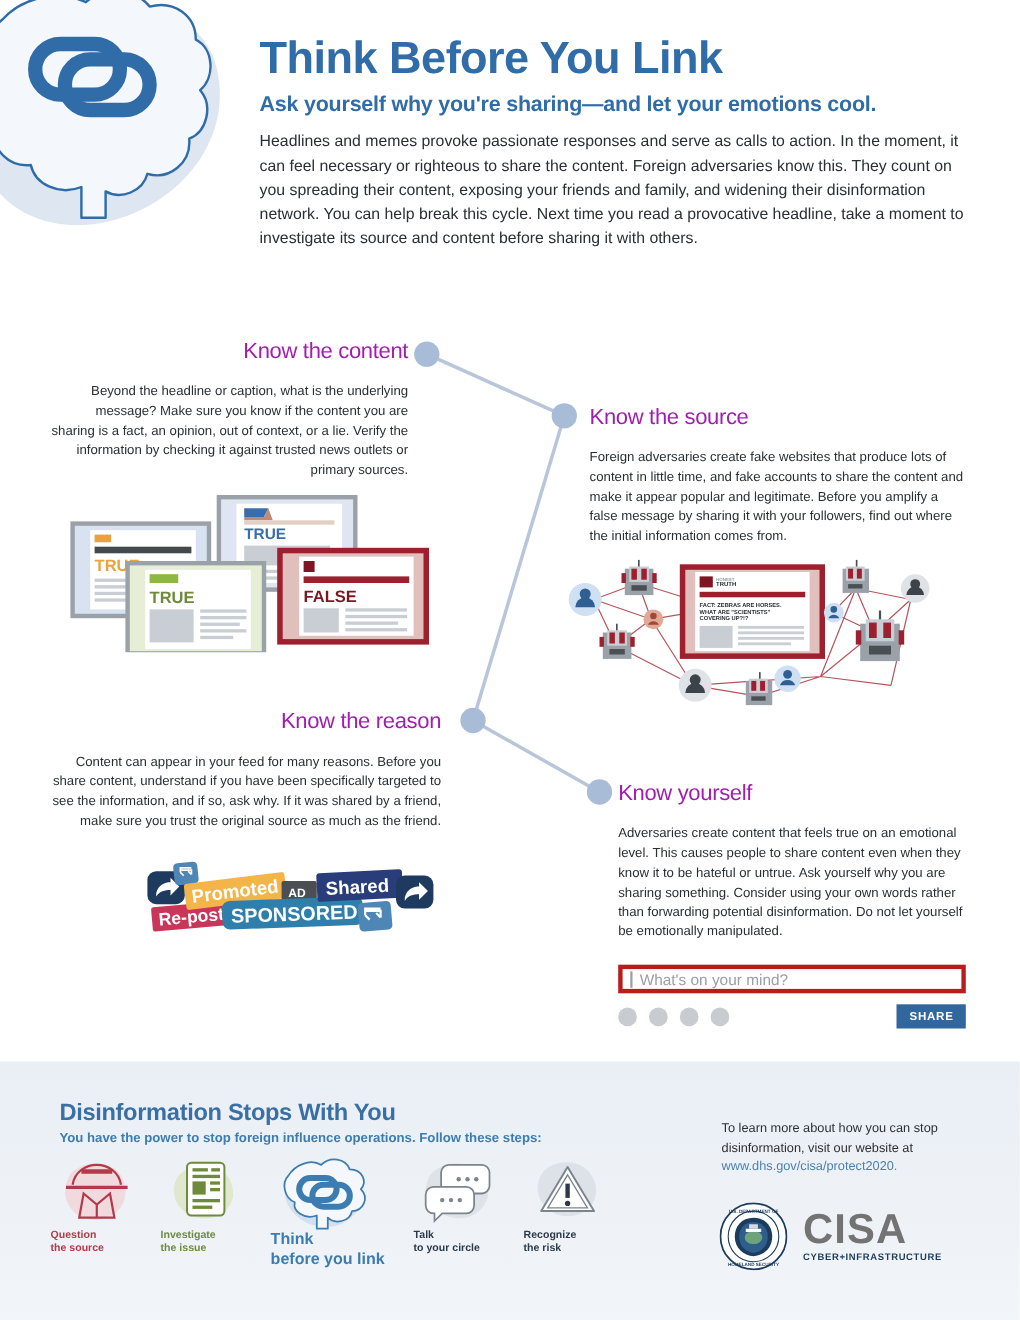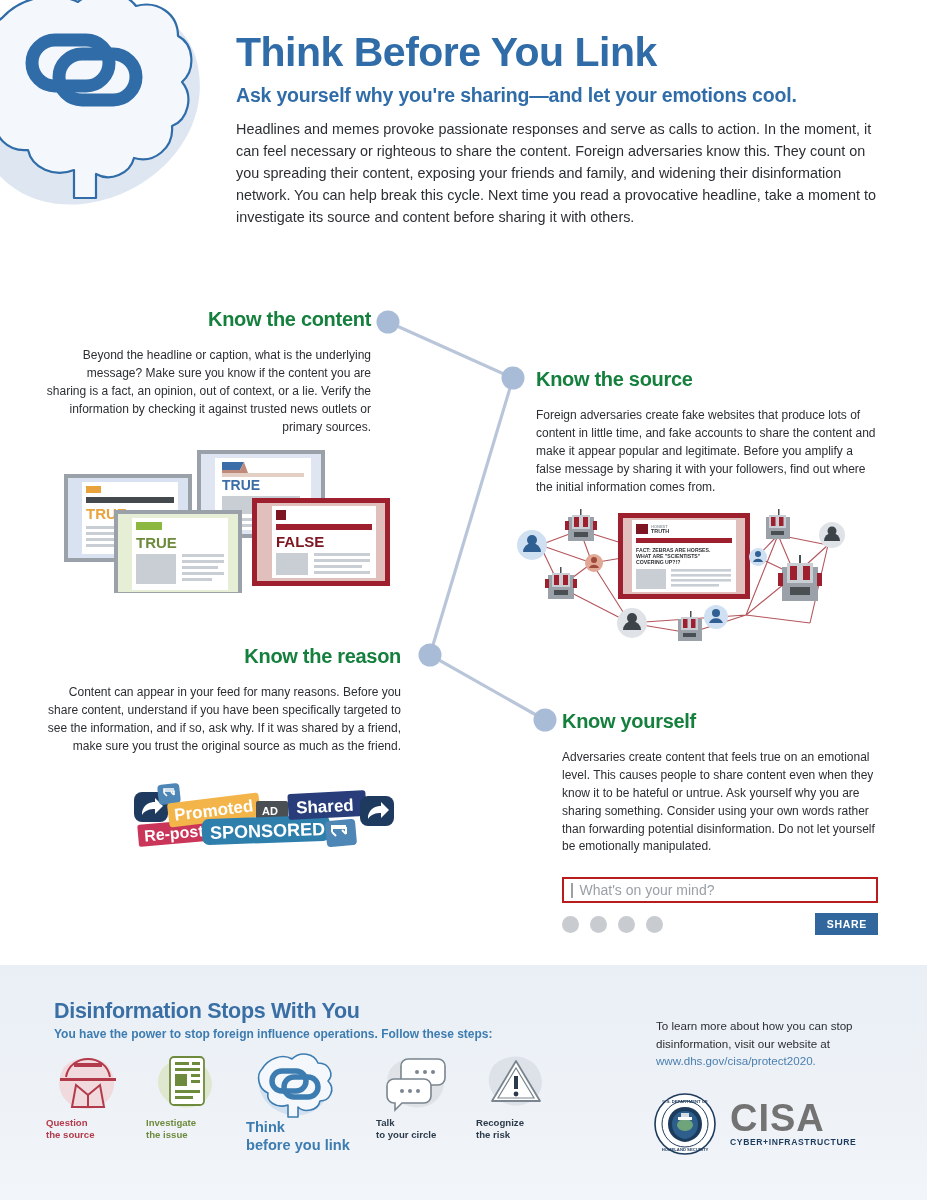--- a/index.html
+++ b/index.html
@@ -29,21 +29,21 @@
     margin-top:11px; width:648px;
   }
 
   
   .connector { position:absolute; left:0; top:280; width:927px; height:760px;
                top:280px; pointer-events:none; }
 
   
   .sec { position:absolute; }
   .sec-h {
-    font-size:20px; font-weight:bold; color:#15803d; letter-spacing:-0.3px;
+    font-size:20px; font-weight:normal; color:#a21caf; letter-spacing:-0.3px;
   }
   .sec-p { font-size:12px; color:#2b2f33; line-height:1.49; margin-top:16px; }
   .right-align { text-align:right; }
 
   #sec-content { left:46px; top:308px; width:325px; }
   #sec-source  { left:536px; top:368px; width:340px; }
   #sec-reason  { left:46px;  top:645px; width:355px; }
   #sec-yourself{ left:562px; top:710px; width:316px; }
 
   
@@ -51,21 +51,21 @@
 
   
   .network { position:absolute; left:510px; top:505px; width:350px; height:140px; }
 
   
   .tags { position:absolute; left:122px; top:782px; width:290px; height:70px; }
 
   
   .composer { position:absolute; left:562px; top:877px; width:316px; }
   .composer-input {
-    height:26px; border:2px solid #b91c1c; background:#fff;
+    height:26px; border:4px solid #b91c1c; background:#fff;
     display:flex; align-items:center; padding:0 7px;
     font-size:14px; color:#9aa0a6;
   }
   .caret { display:inline-block; width:1.5px; height:15px; background:#9aa0a6; margin-right:7px; }
   .composer-row {
     margin-top:10px; display:flex; align-items:center; justify-content:space-between;gap:40px;
   }
   .dots { display:flex; gap:11px; }
   .dot { width:17px; height:17px; border-radius:50%; background:#c8cbcf; }
   .share-btn {

